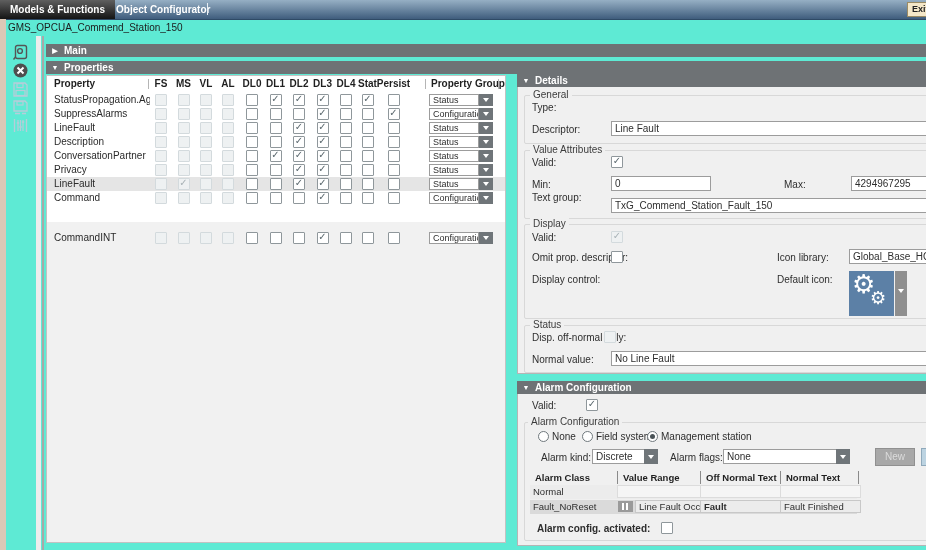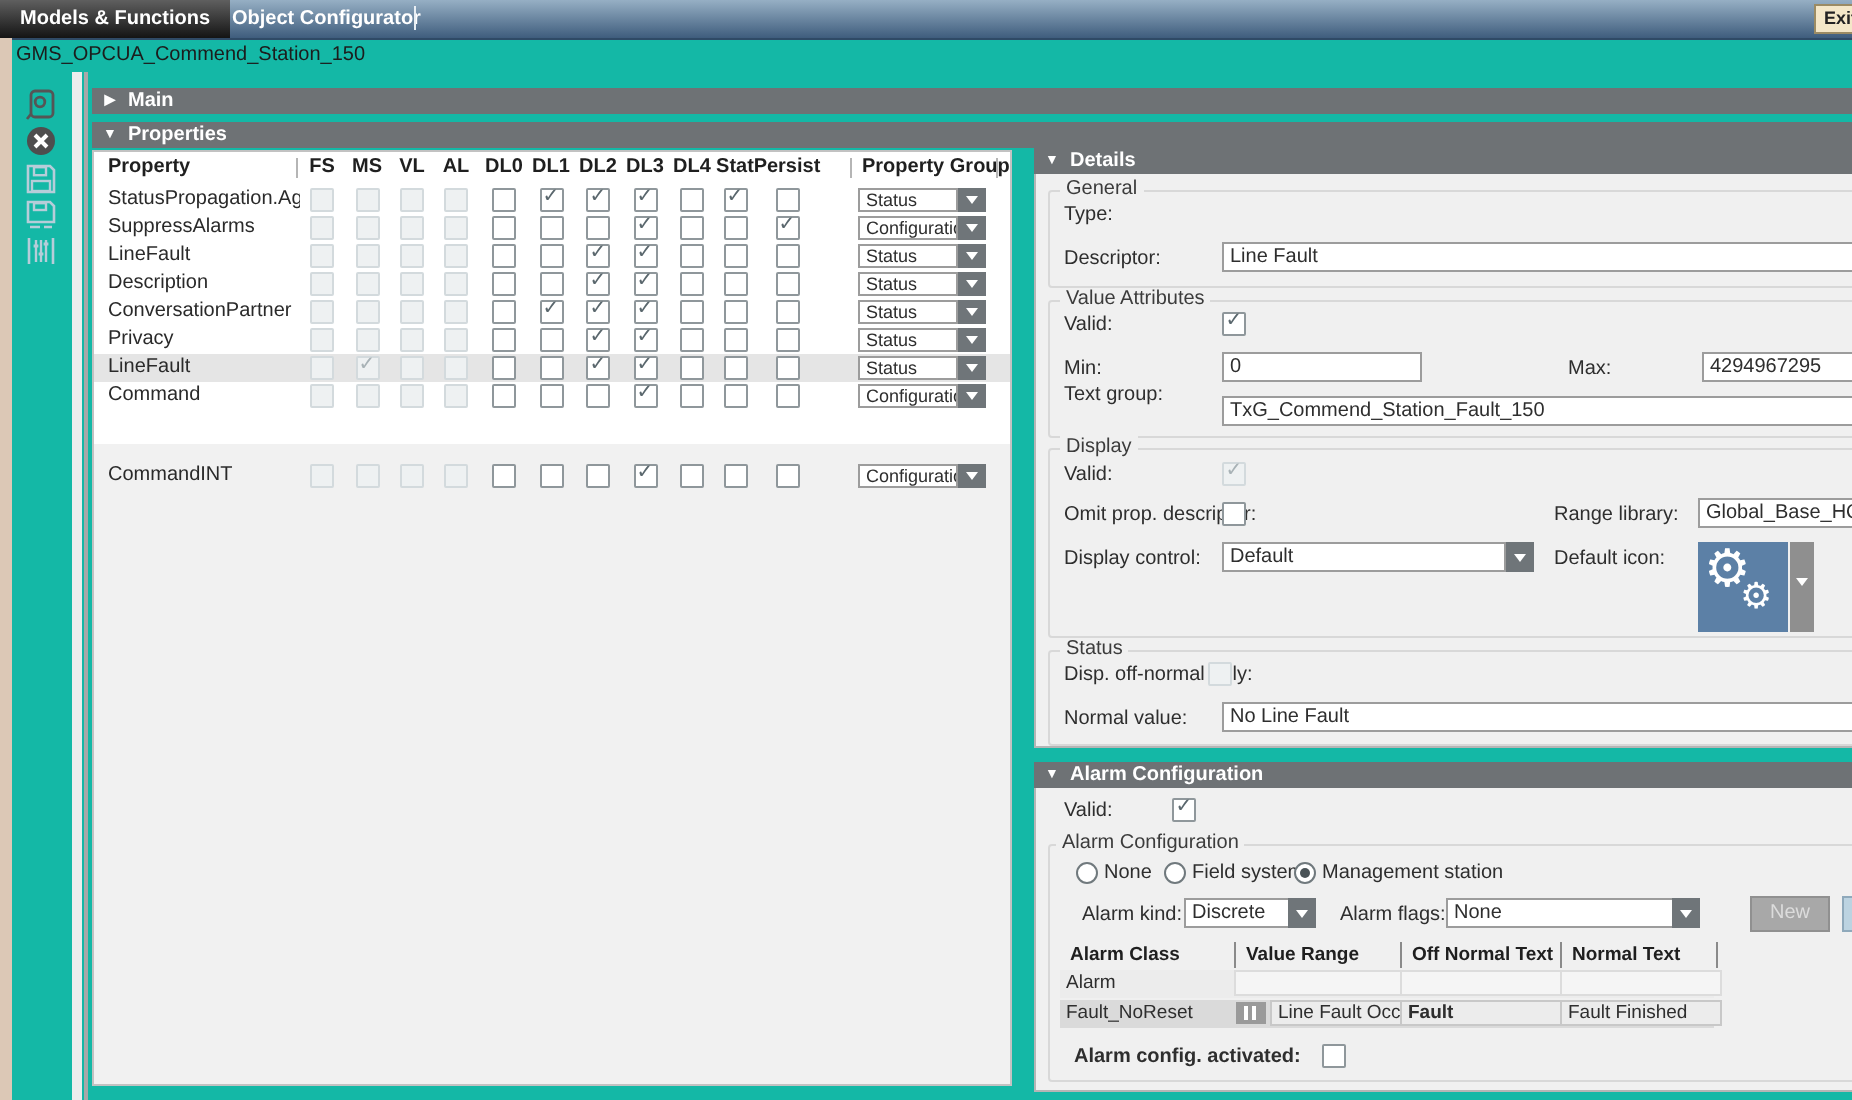--- a/index.html
+++ b/index.html
@@ -1,16 +1,16 @@
 <!DOCTYPE html>
 <html><head>
 <meta charset="utf-8">
 <style>
   html,body{margin:0;padding:0;}
-  #root{position:relative;width:926px;height:550px;overflow:hidden;background:#14b8a6;
+  #root{position:relative;width:926px;height:550px;overflow:hidden;background:#5eead4;
         font-family:"Liberation Sans",sans-serif;font-size:10px;color:#2e2e2e;}
 
   
   .topbar{position:absolute;left:0;top:0;width:926px;height:19px;
           background:linear-gradient(#96afc4,#3f5d7d);border-bottom:1px solid #2f4a66;}
   .tab{position:absolute;top:0;height:19px;line-height:19px;color:#fff;font-weight:bold;
        font-size:10px;padding:0 10px;cursor:default;}
   .tab-active{left:0;background:linear-gradient(#5f5f5f,#141414);}
   .tab-inactive{left:106px;}
   .tab-sep{position:absolute;left:207px;top:3px;width:1px;height:12px;background:#e8eef3;}
@@ -360,27 +360,23 @@
   <div class="input" style="left:851px;top:176px;width:120px;height:13px;line-height:13px;">4294967295</div>
   <div class="flabel" style="left:532px;top:192px;">Text group:</div>
   <div class="input" style="left:611px;top:198px;width:380px;height:13px;line-height:13px;">TxG_Commend_Station_Fault_150</div>
 
   <div class="grp" style="left:524px;top:224px;width:500px;height:93px;"></div>
   <div class="grp-label" style="left:530px;top:218px;">Display</div>
   <div class="flabel" style="left:532px;top:232px;">Valid:</div>
   <span class="cb dis checked" style="left:611px;top:231px;"></span>
   <div class="flabel" style="left:532px;top:252px;">Omit prop. descriptor:</div>
   <span class="cb" style="left:611px;top:251px;"></span>
-  <div class="flabel" style="left:777px;top:252px;">Range library:</div>
+  <div class="flabel" style="left:777px;top:252px;">Icon library:</div>
   <div class="input" style="left:849px;top:249px;width:120px;height:13px;line-height:13px;">Global_Base_HQ_1</div>
   <div class="flabel" style="left:532px;top:274px;">Display control:</div>
-  <div class="dd" style="left:611px;top:271px;width:157px;height:15px;">
-    <div class="box" style="width:142px;line-height:13px;">Default</div>
-    <div class="arr" style="left:142px;"></div>
-  </div>
   <div class="flabel" style="left:777px;top:274px;">Default icon:</div>
   <div class="icon-tile">
     <span class="g1">⚙</span>
     <span class="g2">⚙</span>
   </div>
   <div class="icon-tile-arr"></div>
 
   <div class="grp" style="left:524px;top:325px;width:500px;height:46px;"></div>
   <div class="grp-label" style="left:530px;top:319px;">Status</div>
   <div class="flabel" style="left:532px;top:332px;">Disp. off-normal only:</div>
@@ -419,21 +415,21 @@
   <div class="btn btn-disabled" style="left:875px;top:448px;width:38px;">New</div>
   <div class="btn btn-clipped" style="left:921px;top:448px;width:30px;"></div>
 
   <div id="alarm-table">
       <div class="at-header-cell" style="left: 530px; width: 87px; border-left: none;">Alarm Class</div>
       <div class="at-header-cell" style="left: 617px; width: 83px;">Value Range</div>
       <div class="at-header-cell" style="left: 700px; width: 80px;">Off Normal Text</div>
       <div class="at-header-cell" style="left: 780px; width: 78px;">Normal Text</div>
       <div class="at-header-cell" style="left: 858px; width: 8px;"></div>
       <div class="at-row" style="top: 485px; background: rgb(236, 236, 236);">
-        <div class="at-cell" style="left: 0px; width: 84px;">Alarm</div>
+        <div class="at-cell" style="left: 0px; width: 84px;">Normal</div>
         <div class="at-cell" style="left: 87px; width: 80px; background: rgb(245, 245, 245); border: 1px solid rgb(220, 220, 220); top: 0px;"></div>
         <div class="at-cell" style="left: 170px; width: 76px; background: rgb(245, 245, 245); border: 1px solid rgb(220, 220, 220); top: 0px;"></div>
         <div class="at-cell" style="left: 250px; width: 73px; background: rgb(245, 245, 245); border: 1px solid rgb(220, 220, 220); top: 0px;"></div>
       </div>
       <div class="at-row" style="top: 500px; background: rgb(218, 218, 218);">
         <div class="at-cell" style="left: 0px; width: 84px;">Fault_NoReset</div>
         <div class="badge" style="left: 88px; top: 1px; width: 15px; height: 11px;">
           <i style="left: 4px;"></i>
           <i style="left: 8px;"></i>
         </div>

